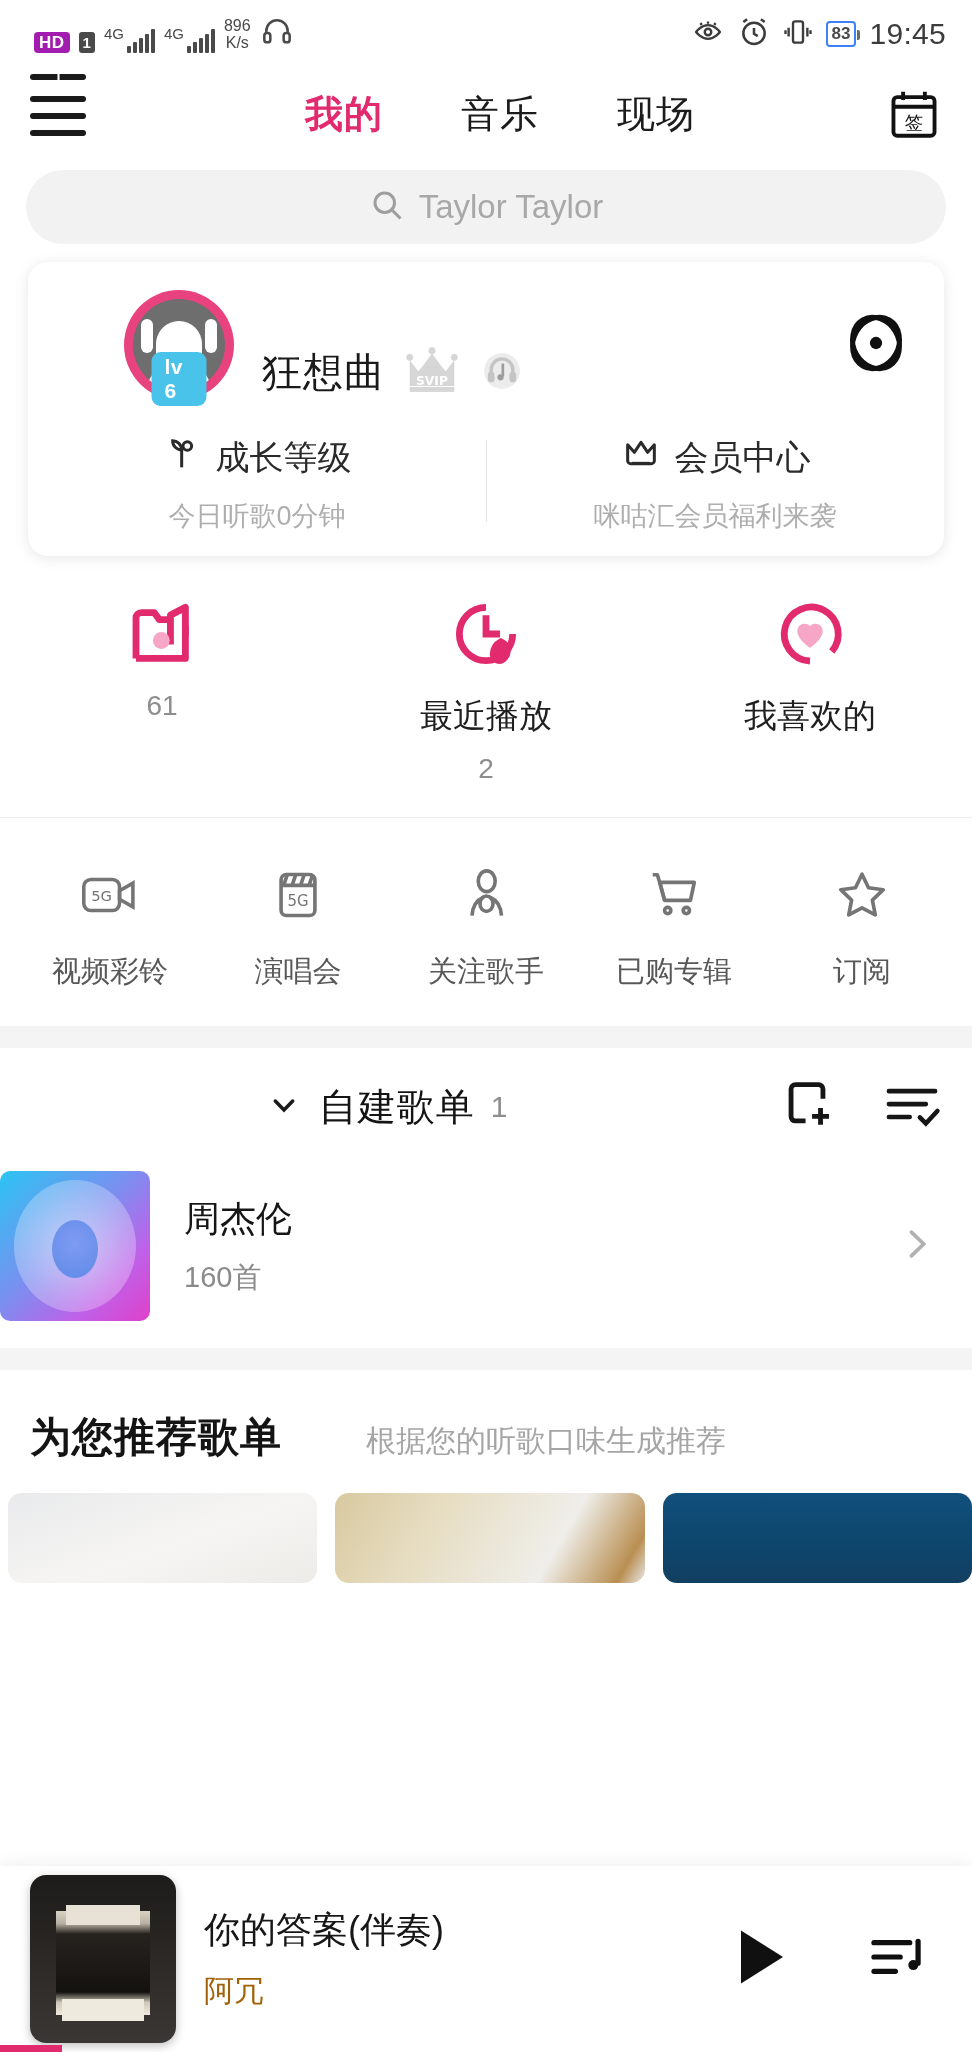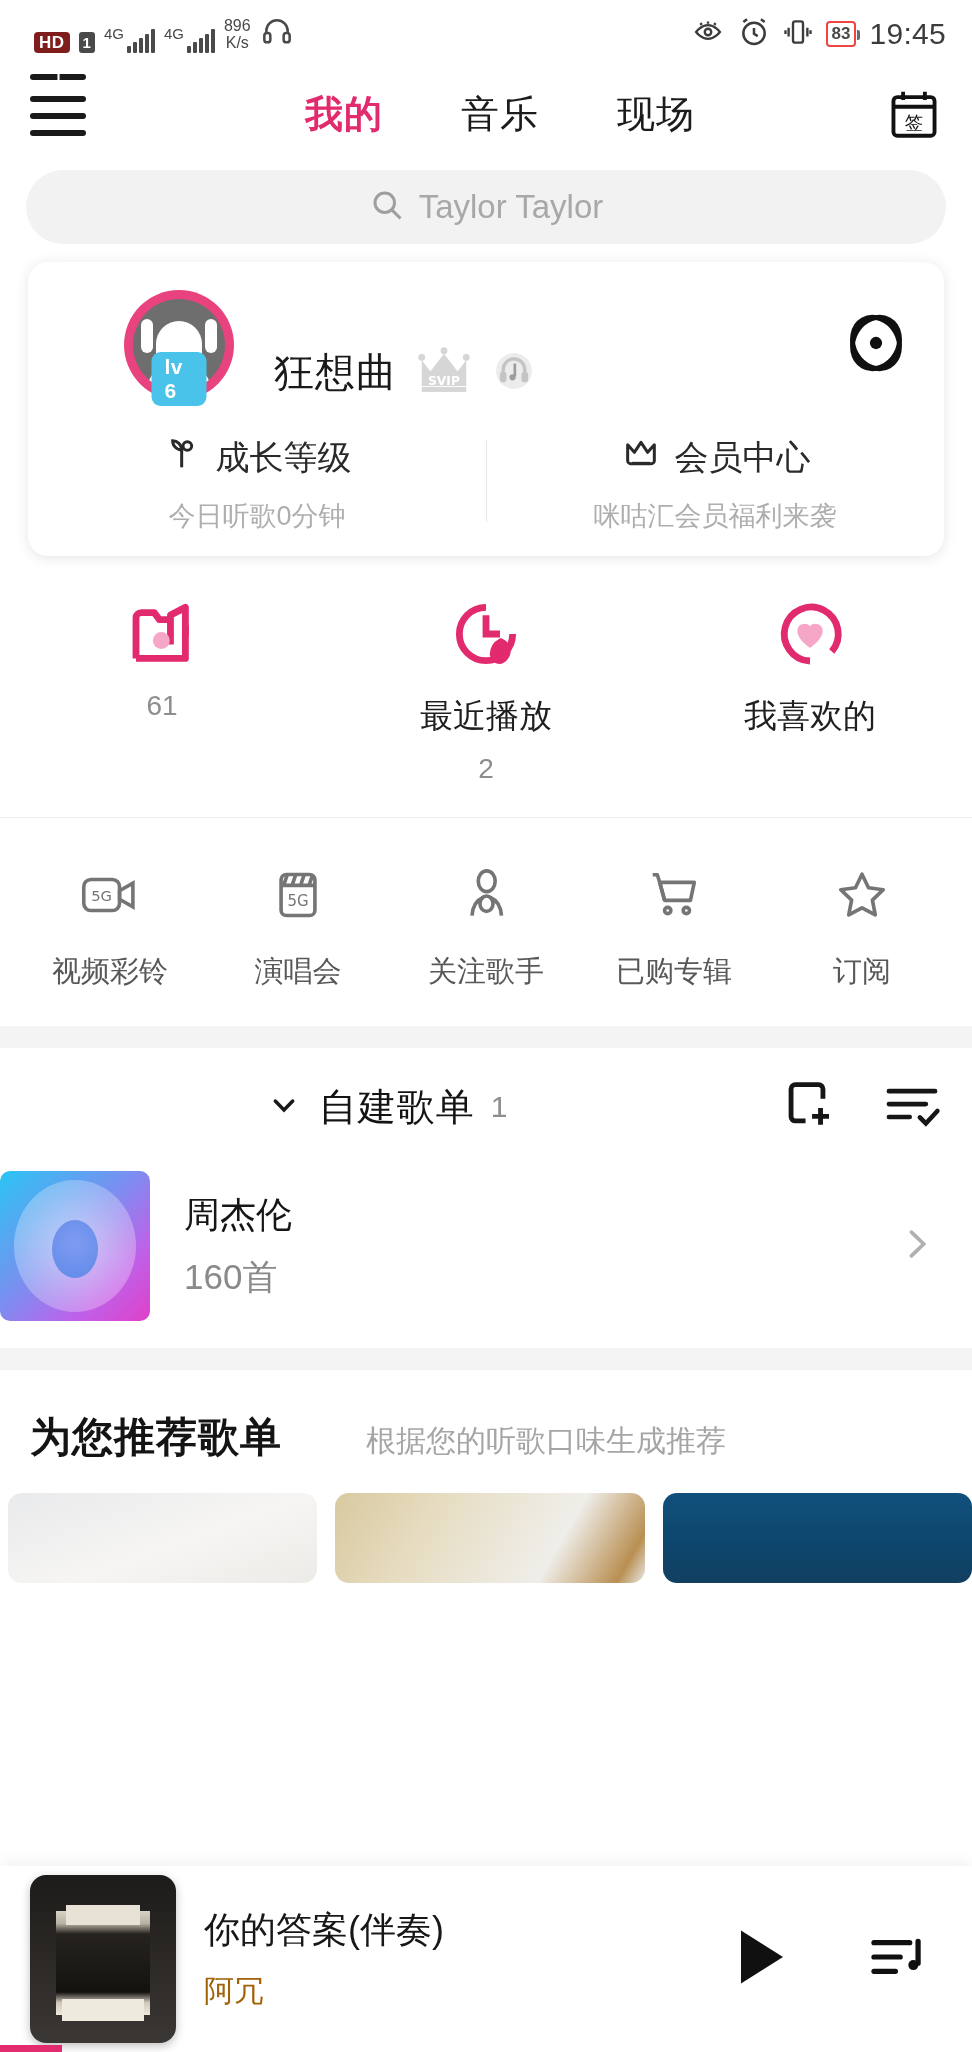--- a/index.html
+++ b/index.html
@@ -13,38 +13,38 @@
 
   
   .statusbar {
     height: 68px; display: flex; align-items: center;
     justify-content: space-between; padding: 0 26px 0 34px;
     color: #3c3c3c;
   }
   .sb-left, .sb-right { display: flex; align-items: flex-end; gap: 9px; }
   .sb-right { align-items: center; gap: 13px; }
   .hd-box {
-    background: #7f1d1d; color: #fff; font-size: 17px; font-weight: bold;
+    background: #a21caf; color: #fff; font-size: 17px; font-weight: bold;
     border-radius: 4px; padding: 2px 5px; letter-spacing: .5px; line-height: 1;
   }
   .sim-box {
     background: #4a4a4a; color: #fff; font-size: 15px; font-weight: bold;
     border-radius: 3px; padding: 3px 4px; line-height: 1;
   }
   .sig { display: flex; align-items: flex-end; gap: 3px; }
   .sig-g { font-size: 15px; line-height: 1; margin-bottom: 12px; color:#4a4a4a;}
   .bars { display: flex; align-items: flex-end; gap: 2px; height: 26px; }
   .bars i { width: 4px; background: #4a4a4a; display: block; border-radius: 1px; }
   .bars i:nth-child(1){height:7px} .bars i:nth-child(2){height:11px}
   .bars i:nth-child(3){height:15px} .bars i:nth-child(4){height:19px}
   .bars i:nth-child(5){height:24px}
   .kbs { font-size: 16px; line-height: 1.05; text-align: center; color:#4a4a4a; margin-bottom:1px;}
   .clock-txt { font-size: 30px; color: #3c3c3c; letter-spacing: .3px; }
   .batt {
-    border: 2px solid #ef4444; border-radius: 4px; padding: 1px 4px;
+    border: 2px solid #3b82f6; border-radius: 4px; padding: 1px 4px;
     font-size: 17px; font-weight: bold; color: #4a4a4a; position: relative;
   }
   .batt::after{ content:""; position:absolute; right:-6px; top:7px; width:3px;height:10px;
     background:#6a6a6a; border-radius:0 2px 2px 0;}
 
   
   .navbar { height: 92px; display: flex; align-items: center; padding: 0 26px; }
   .hamburger { position: relative; width: 66px; height: 52px; cursor: pointer; }
   .hamburger span {
     position: absolute; left: 4px; width: 56px; height: 6px;
@@ -98,21 +98,21 @@
   }
   .avatar-hp-l, .avatar-hp-r {
     position:absolute; top: 20px; width: 12px; height: 34px; background:#fff; border-radius:6px;
   }
   .avatar-hp-l { left: 8px; } .avatar-hp-r { right: 8px; }
   .lv-badge {
     position: absolute; left: 50%; bottom: -6px; transform: translateX(-50%);
     background: #49c3ea; color: #fff; font-size: 21px; font-weight: bold;
     padding: 3px 13px; border-radius: 9px; letter-spacing: .5px;
   }
-  .prof-name { font-size: 40px; color: #1a1a1a; margin-left: 40px; letter-spacing: 1px; font-family: Liberation Mono, monospace;}
+  .prof-name { font-size: 40px; color: #1a1a1a; margin-left: 28px; letter-spacing: 1px; font-family: Liberation Mono, monospace;}
   .vip-badges { display: flex; align-items: center; gap: 14px; margin-left: 18px; }
   .aperture-btn { position: absolute; right: 36px; top: 50%; transform: translateY(-50%); }
 
   .prof-bottom { display: flex; margin-top: 34px; }
   .prof-col { flex: 1; text-align: center; position: relative; }
   .prof-col + .prof-col::before {
     content: ""; position: absolute; left: 0; top: 6px; width: 1px; height: 82px; background: #e8e8e8;
   }
   .prof-col-title {
     display: flex; align-items: center; justify-content: center; gap: 13px;
@@ -157,21 +157,21 @@
     width: 122px; height: 132px; border-radius: 50%;
     background: radial-gradient(circle at 50% 50%, rgba(255,255,255,.55) 0%, rgba(255,255,255,.30) 60%, rgba(255,255,255,.18) 100%);
   }
   .pl-cover .hub {
     position:absolute; left:50%; top:52%; transform:translate(-50%,-50%);
     width: 46px; height: 58px; border-radius: 50%;
     background: radial-gradient(circle at 50% 40%, #7f9bf2 0%, #5f8ae8 100%);
   }
   .pl-info { margin-left: 34px; flex: 1; }
   .pl-name { font-size: 36px; color: #161616; }
-  .pl-songs { font-size: 35px; color: #8a8a8a; margin-top: 14px; }
+  .pl-songs { font-size: 29px; color: #8a8a8a; margin-top: 14px; }
   .pl-arrow { margin-right: 34px; }
 
   
   .rec-header { display: flex; align-items: baseline; padding: 40px 30px 0; }
   .rec-title { font-size: 41px; font-weight: bold; color: #141414; letter-spacing: 1px;}
   .rec-sub { font-size: 30px; color: #a5a5a5; margin-left: 84px; }
   .rec-strip { display: flex; gap: 18px; padding: 28px 0 0 8px; }
   .rec-card { width: 310px; height: 90px; border-radius: 14px; }
   .rec-card.c1 { background: linear-gradient(160deg,#e9eaec 0%, #f6f5f3 55%, #ecebe7 100%); }
   .rec-card.c2 { background: linear-gradient(120deg,#d8c99f 0%, #e6dcc0 30%, #efeeea 70%, #b98f52 92%, #e9e9e9 100%); }

